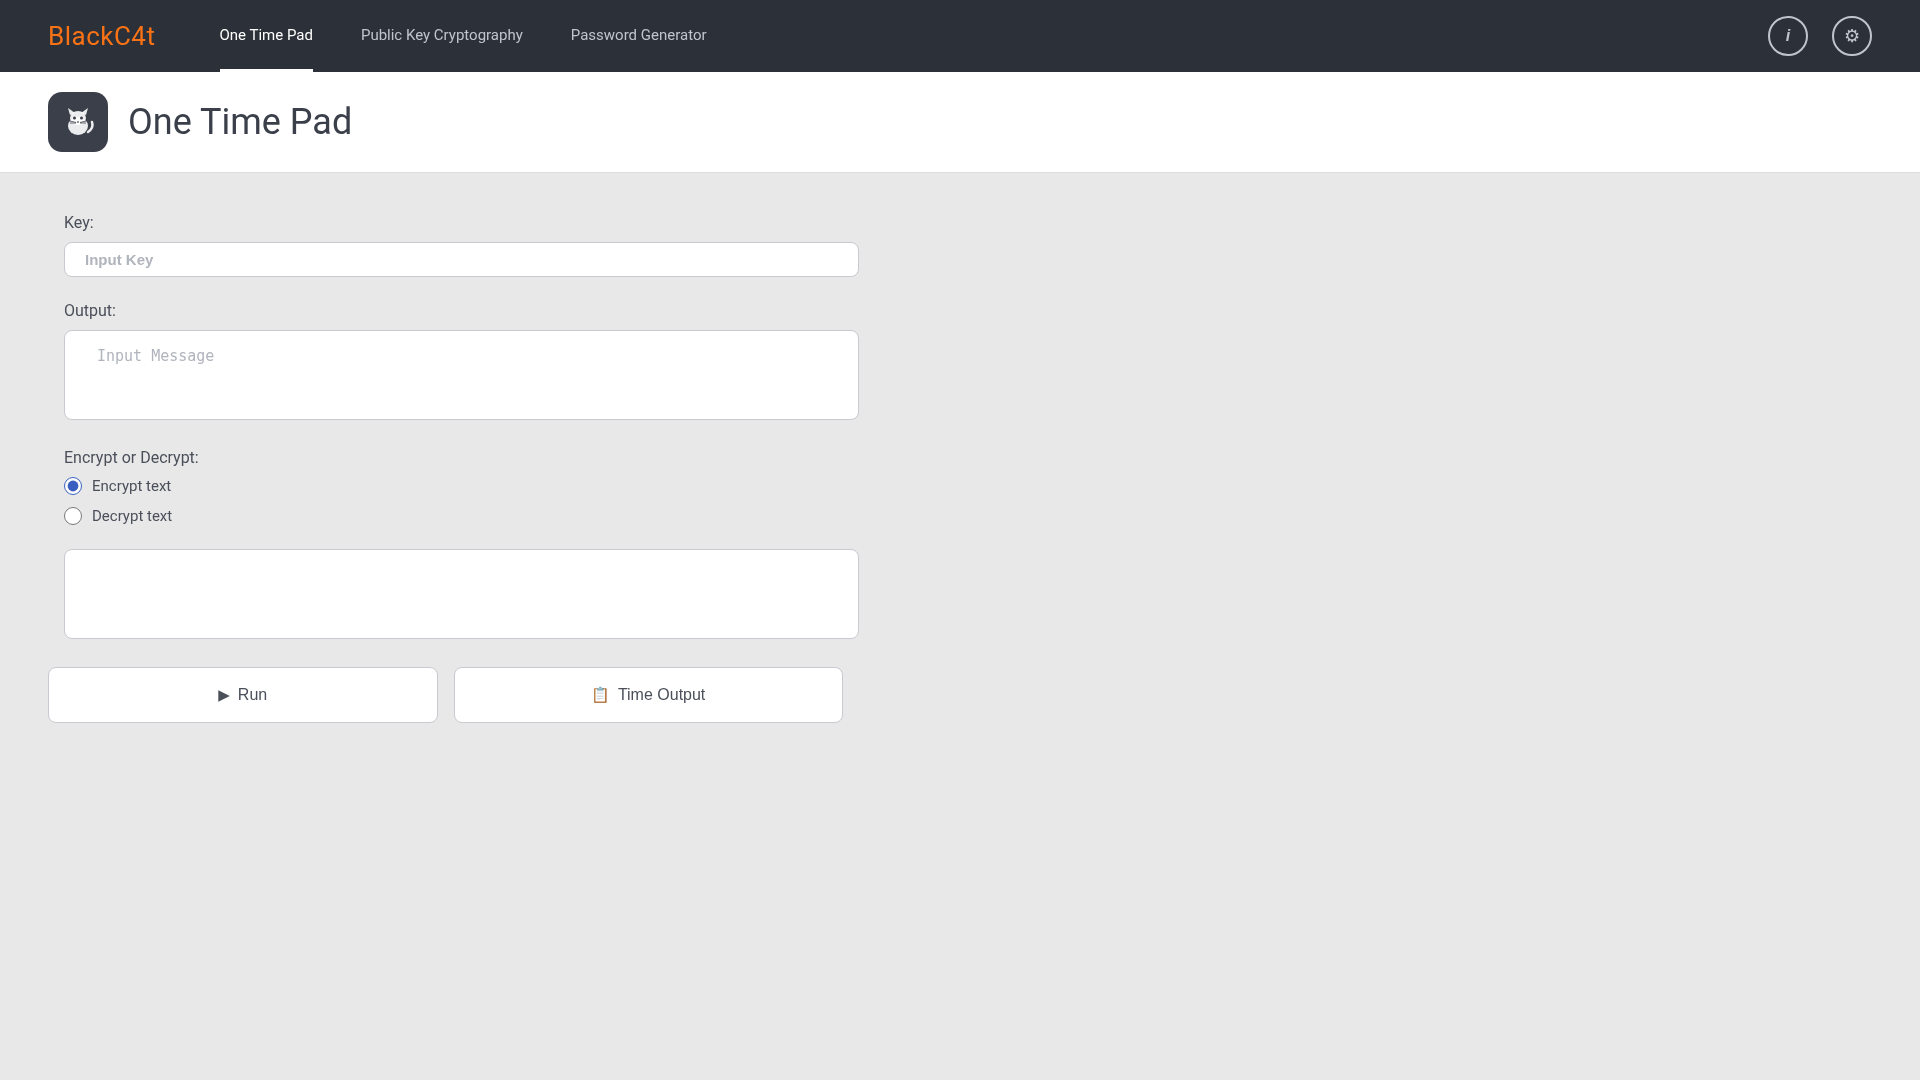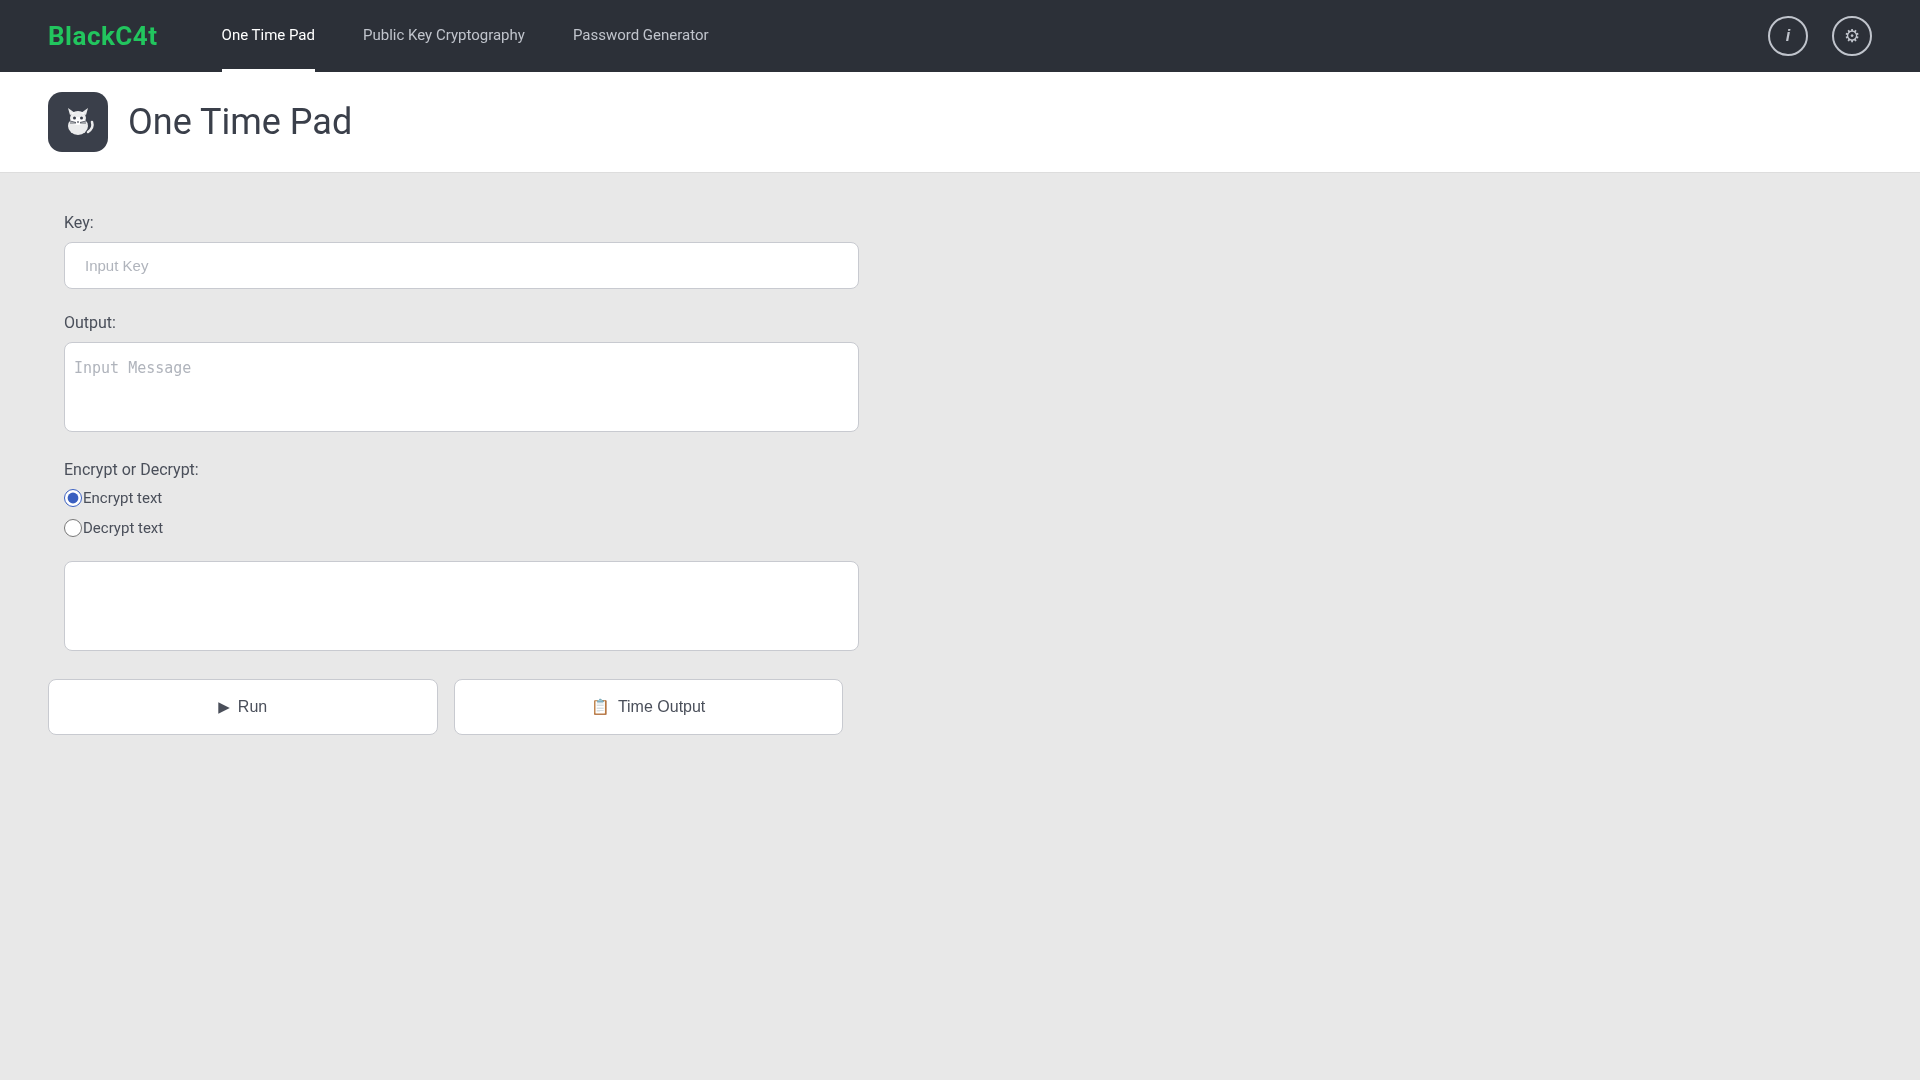--- a/index.html
+++ b/index.html
@@ -25,23 +25,23 @@
       justify-content: space-between;
     }
 
     .navbar-left {
       display: flex;
       align-items: center;
       gap: 64px;
     }
 
     .brand {
-      color: #22c55e;
+      color: #f97316;
       font-size: 26px;
-      font-weight: 700;
+      font-weight: 400;
       letter-spacing: 0.5px;
     }
 
     .nav-tabs {
       display: flex;
       align-items: center;
       gap: 48px;
       height: 72px;
     }
 
@@ -124,37 +124,38 @@
 
     .form-label {
       font-size: 16px;
       color: #4a4f5a;
       margin-bottom: 10px;
       display: block;
     }
 
     .form-input {
       width: 795px;
-      padding: 14px 20px;
+      padding: 8px 20px;
       border: 1.5px solid #c8cad0;
       border-radius: 8px;
       background-color: #ffffff;
       font-size: 15px;
       color: #4a4f5a;
       outline: none;
+      font-weight: bold;
     }
 
     .form-input::placeholder {
       color: #b0b4bc;
     }
 
     .form-textarea {
       width: 795px;
       height: 90px;
-      padding: 16px 9px;
+      padding: 16px 32px;
       border: 1.5px solid #c8cad0;
       border-radius: 8px;
       background-color: #ffffff;
       font-size: 15px;
       color: #4a4f5a;
       outline: none;
       resize: none;
     }
 
     .form-textarea::placeholder {
@@ -163,21 +164,21 @@
 
     .radio-group {
       display: flex;
       flex-direction: column;
       gap: 12px;
     }
 
     .radio-label {
       display: flex;
       align-items: flex-end;
-      gap: 1px;
+      gap: 10px;
       font-size: 15px;
       color: #4a4f5a;
       cursor: pointer;
     }
 
     .radio-input {
       width: 18px;
       height: 18px;
       accent-color: #3a5fc0;
       cursor: pointer;

